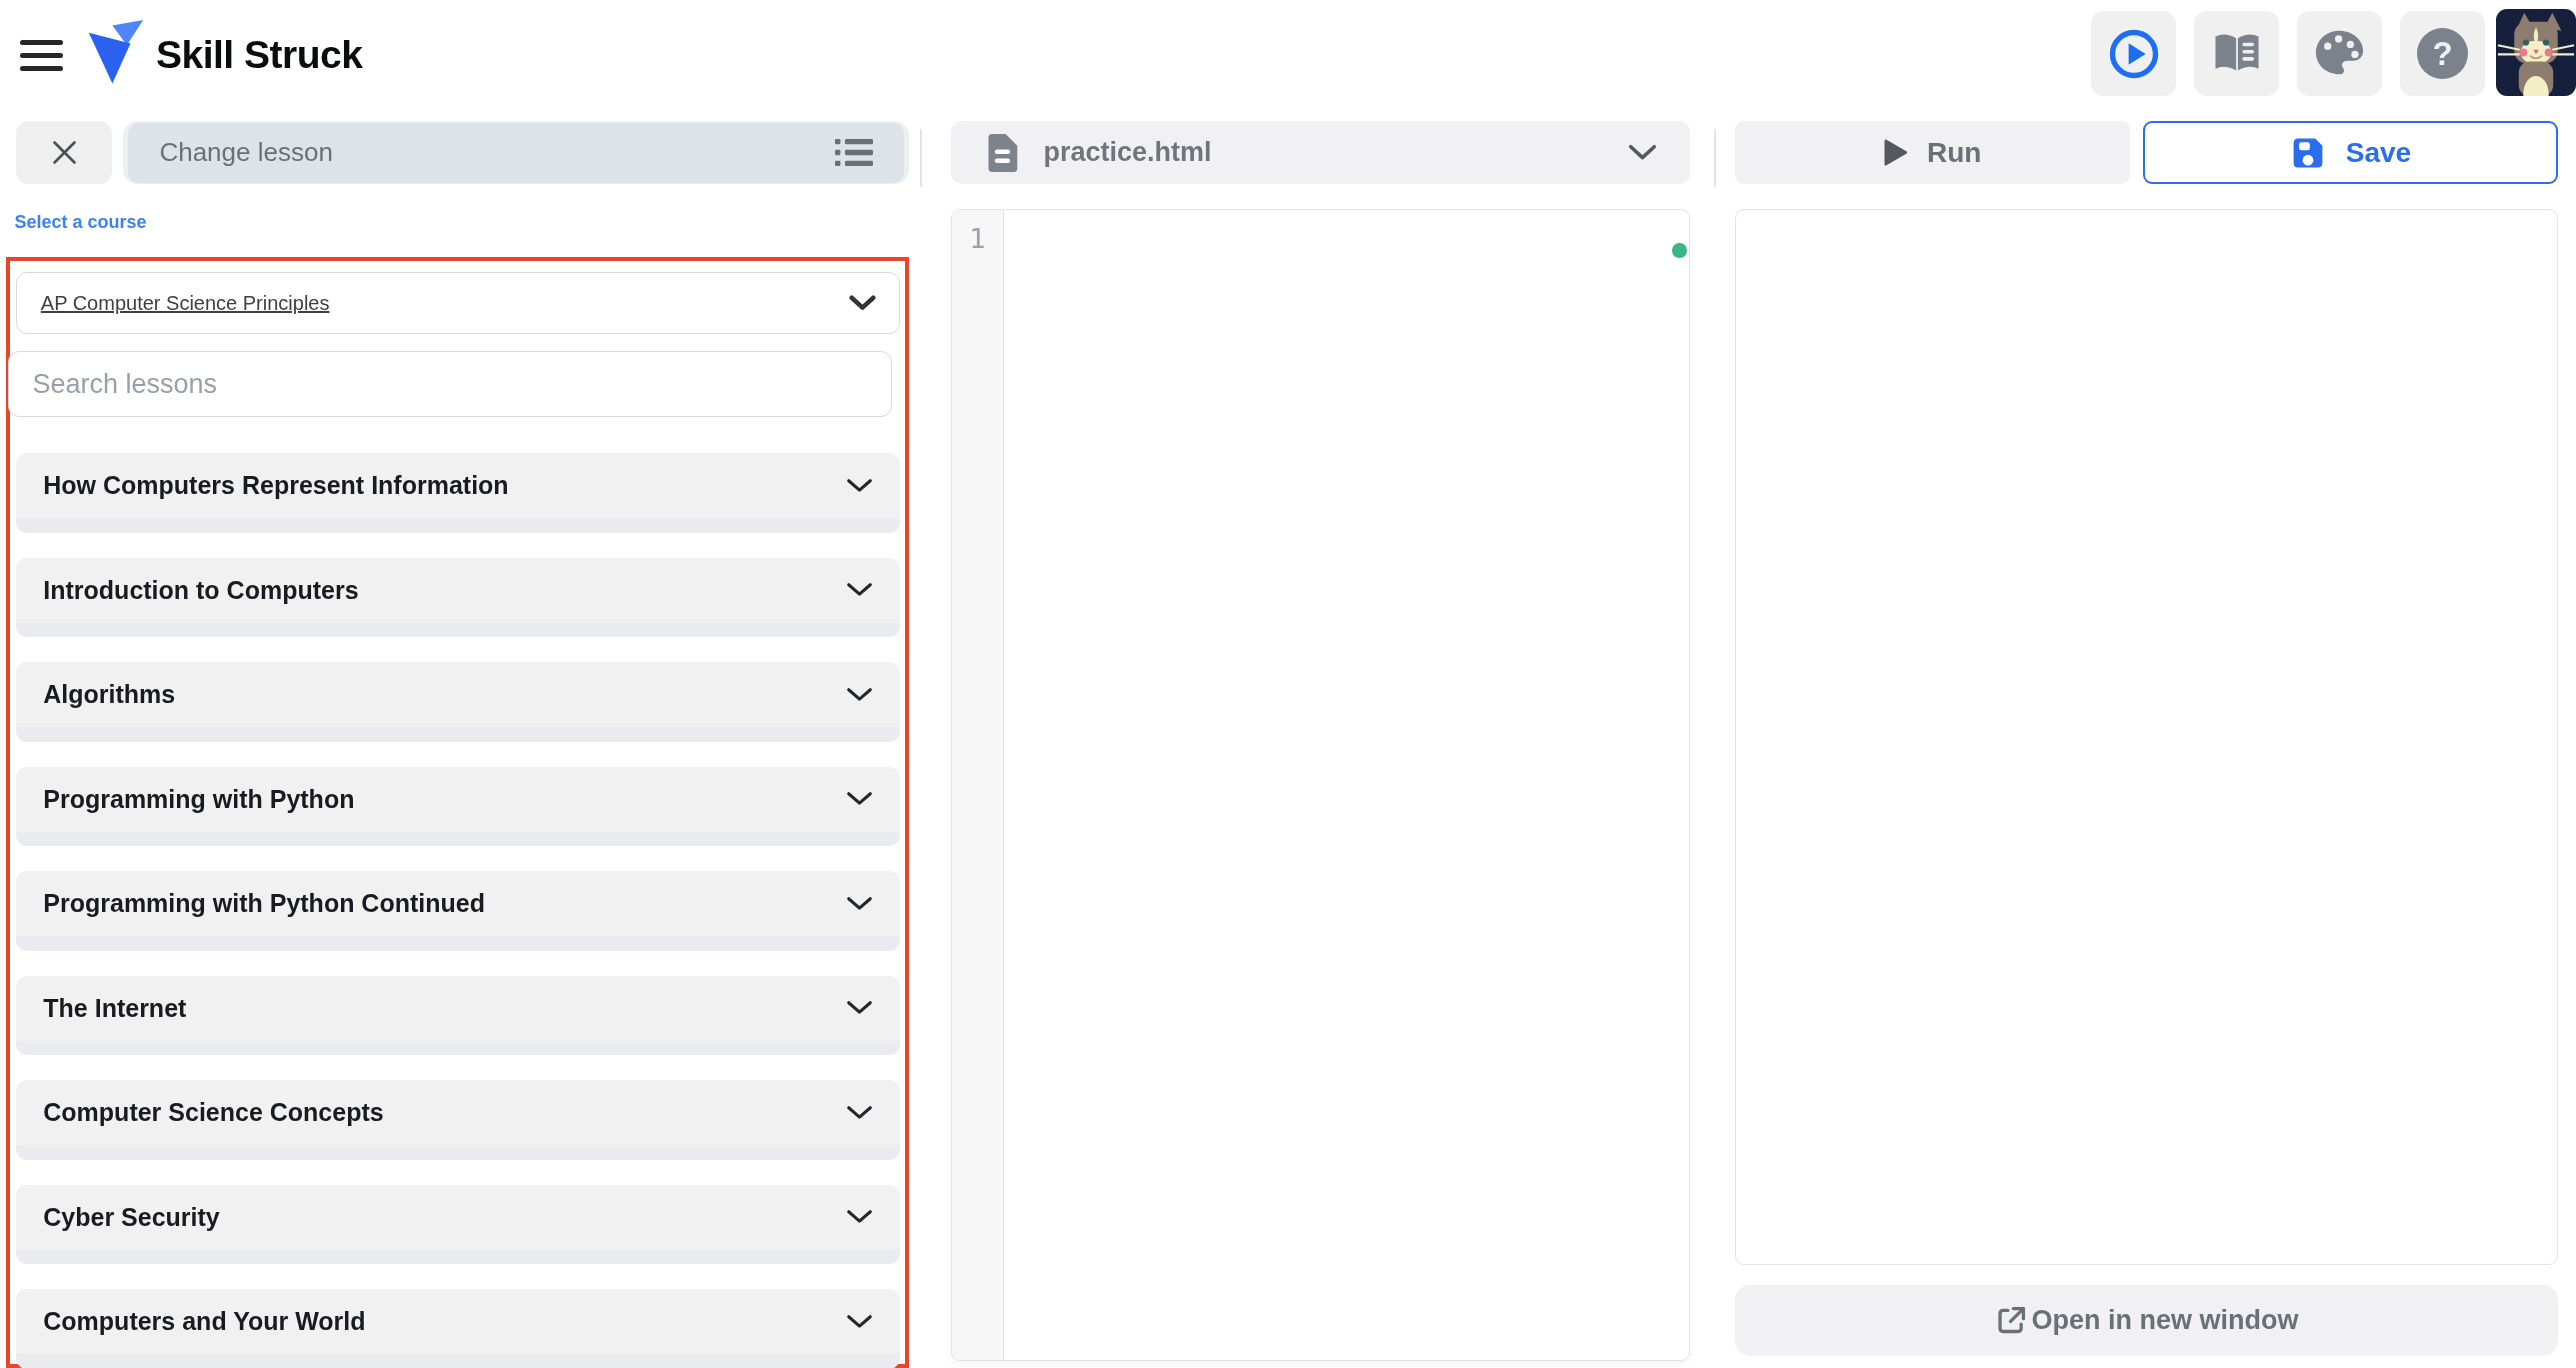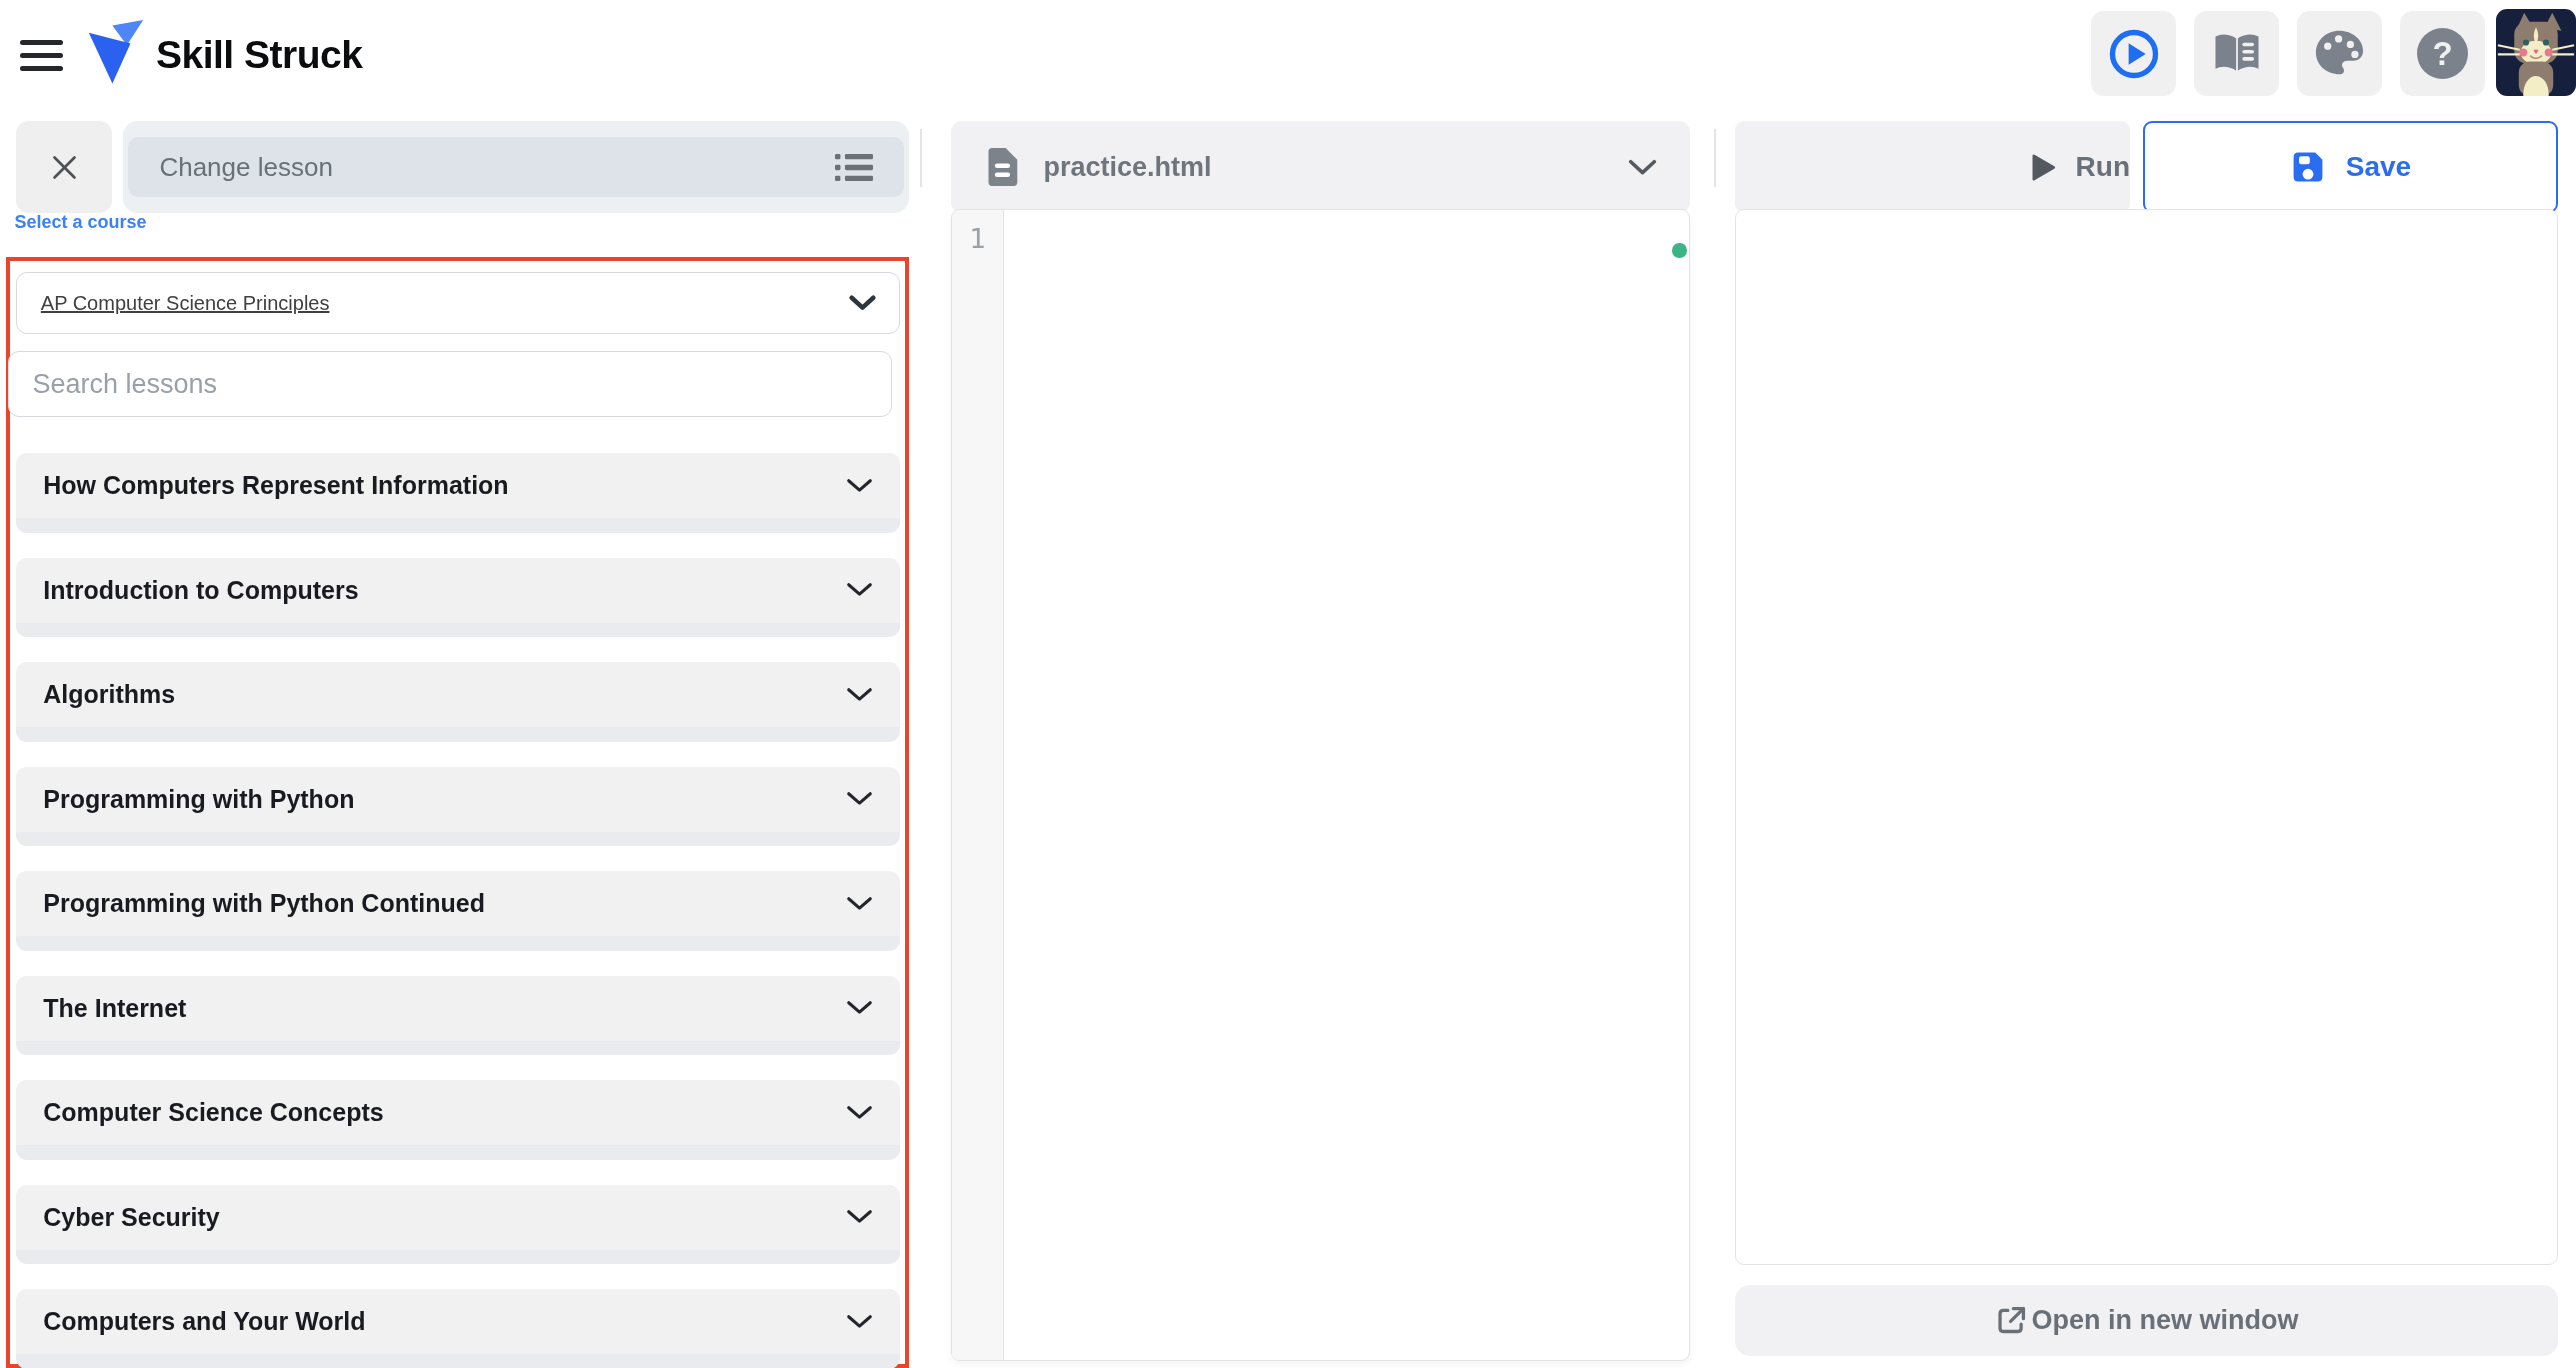--- a/index.html
+++ b/index.html
@@ -20,34 +20,34 @@
   .hdr-btn.book  { left:2194px; }
   .hdr-btn.pal   { left:2297px; }
   .hdr-btn.help  { left:2400px; }
   .avatar { position:absolute; left:2496px; top:9px; width:80px; height:87px;
     border-radius:11px; background:var(--avatar_bg); overflow:hidden; cursor:pointer; }
   .help-circle { width:51px; height:51px; border-radius:50%; background:#7b828c;
     color:#f0f0f1; font-size:33px; font-weight:800; display:flex; align-items:center;
     justify-content:center; line-height:1; }
 
   
-  .tb { position:absolute; top:121px; height:92px; display:flex; align-items:center; }
+  .tb { position:absolute; top:121px; height:63px; display:flex; align-items:center; }
   .btn-close { left:16.3px; width:96px; background:#efeff0; border-radius:12.7px;
     justify-content:center; cursor:pointer; }
   .btn-change-outer { left:123px; width:786px; background:#edf0f2; border-radius:14.5px;
     padding:5.4px; cursor:pointer; }
   .btn-change-inner { width:100%; height:60px; background:#dee3e9; border-radius:10px;
     display:flex; align-items:center; justify-content:space-between; padding:0 31px; }
   .btn-change-inner .lbl { font-size:26px; color:#687078; }
   .tb-divider { position:absolute; top:129px; width:1.8px; height:58px; background:#e4e4e6; }
   .bar-file { left:951px; width:739px; background:#f1f1f3; border-radius:11px;
     padding:0 33px; justify-content:flex-start; gap:23.5px; cursor:pointer; }
   .bar-file .fname { font-size:27px; font-weight:600; color:#6f757d; flex:1; }
   .btn-run { left:1735px; width:395px; background:#f1f1f3; border-radius:9px;
-    justify-content:flex-end; gap:20px; cursor:pointer; }
+    justify-content:center; gap:20px; cursor:pointer; }
   .btn-run .lbl { font-size:28px; font-weight:600; color:#697077; }
   .btn-save { left:2143px; width:415px; background:#fff; border:2.7px solid var(--accent);
     border-radius:9px; justify-content:center; gap:20px; cursor:pointer; }
   .btn-save .lbl { font-size:28px; font-weight:700; color:var(--accent); }
 
   
   .heading { position:absolute; left:14.5px; top:212px; font-size:18px; font-weight:800; color:#3b82f6; }
   .red-box { position:absolute; left:6.3px; top:257px; width:903px; height:1111px;
     border:4.5px solid var(--highlight); }
   .course-select { position:absolute; left:16.3px; top:272px; width:884px; height:62px;

